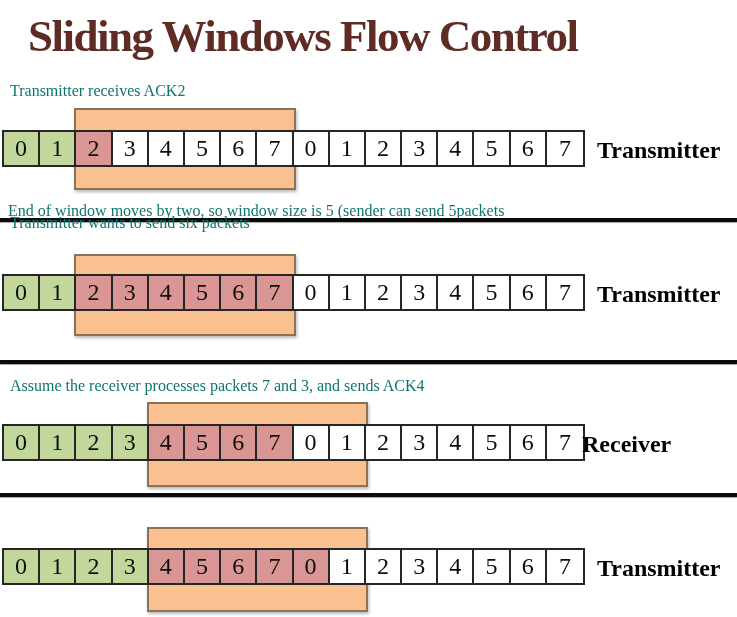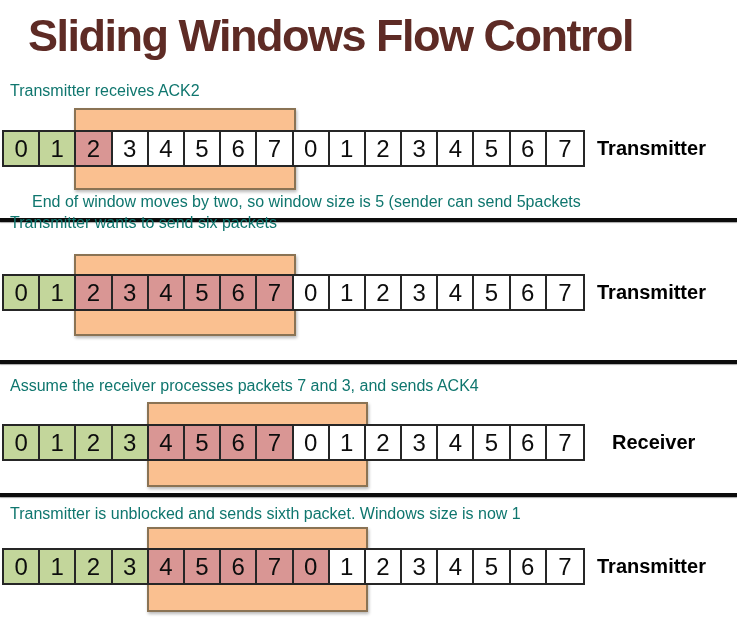--- a/index.html
+++ b/index.html
@@ -1,18 +1,18 @@
 <!DOCTYPE html>
 <html><head>
 <meta charset="utf-8">
 <style>
   html,body{margin:0;padding:0;background:#fff;}
   #page{
     position:relative;width:737px;height:617px;background:#fff;overflow:hidden;
-    font-family:Liberation Sans, sans-serif;color:#111;
+    font-family:Liberation Serif, serif;color:#111;
   }
   .slide-title{
     position:absolute;left:28px;top:10px;font-size:45px;font-weight:bold;
     letter-spacing:-1.5px;color:#5e2b25;white-space:nowrap;
   }
   .caption,.note{
     position:absolute;left:10px;font-size:16px;color:#0f766e;white-space:nowrap;
   }
   .note{left:8px;}
   .window{
@@ -26,31 +26,31 @@
   .cell{
     width:36.2px;height:33px;box-sizing:border-box;border-right:2px solid #262626;
     display:flex;align-items:center;justify-content:center;
     font-size:24px;color:#0d0d0d;background:#fff;flex:none;
   }
   .cell:last-child{border-right:none;}
   .cell.acked{background:#c3d69b;}
   .cell.sent{background:#d99694;}
   .cell.empty{background:#ffffff;}
   .row-label{
-    position:absolute;font-size:20px;font-weight:bold;color:#000;
+    position:absolute;font-size:24px;font-weight:bold;color:#000;
     white-space:nowrap;z-index:3;
   }
   .divider{
     position:absolute;left:0;width:737px;height:4px;background:#0c0c0c;
     box-shadow:0 1px 1px rgba(0,0,0,0.35);
   }
   
-  #cap1{top:82px;}   #win1{top:108px;height:82px;}  #row1{top:130px;} #lab1{left:597px;top:137px;} #note1{top:193px;margin-left:24px;} #div1{top:218px;}
+  #cap1{top:82px;}   #win1{top:108px;height:82px;}  #row1{top:130px;} #lab1{left:597px;top:137px;} #note1{top:202px;} #div1{top:218px;}
   #cap2{top:214px;}  #win2{top:254px;height:82px;}  #row2{top:274px;} #lab2{left:597px;top:281px;} #note2{top:336px;} #div2{top:360px;}
-  #cap3{top:377px;}  #win3{top:402px;height:85px;}  #row3{top:424px;} #lab3{left:612px;top:431px;} #div3{top:493px;}
+  #cap3{top:377px;}  #win3{top:402px;height:85px;}  #row3{top:424px;} #lab3{left:582px;top:431px;} #div3{top:493px;}
   #cap4{top:505px;}  #win4{top:527px;height:85px;}  #row4{top:548px;} #lab4{left:597px;top:555px;}
 </style>
 </head>
 <body>
 
 <div id="page">
 
   <div class="slide-title">Sliding Windows Flow Control</div>
 
   <div class="caption" id="cap1">Transmitter receives ACK2</div>
@@ -116,21 +116,20 @@
       <div class="cell empty">2</div>
       <div class="cell empty">3</div>
       <div class="cell empty">4</div>
       <div class="cell empty">5</div>
       <div class="cell empty">6</div>
       <div class="cell empty">7</div>
     </div>
   <div class="row-label" id="lab3">Receiver</div>
   <div class="divider" id="div3"></div>
 
-  <div class="caption" id="cap4">Transmitter is unblocked and sends sixth packet. Windows size is now 1</div>
   <div class="window" id="win4" style="left: 146.8px; width: 221.2px;"></div>
   <div class="row" id="row4">
       <div class="cell acked">0</div>
       <div class="cell acked">1</div>
       <div class="cell acked">2</div>
       <div class="cell acked">3</div>
       <div class="cell sent">4</div>
       <div class="cell sent">5</div>
       <div class="cell sent">6</div>
       <div class="cell sent">7</div>

